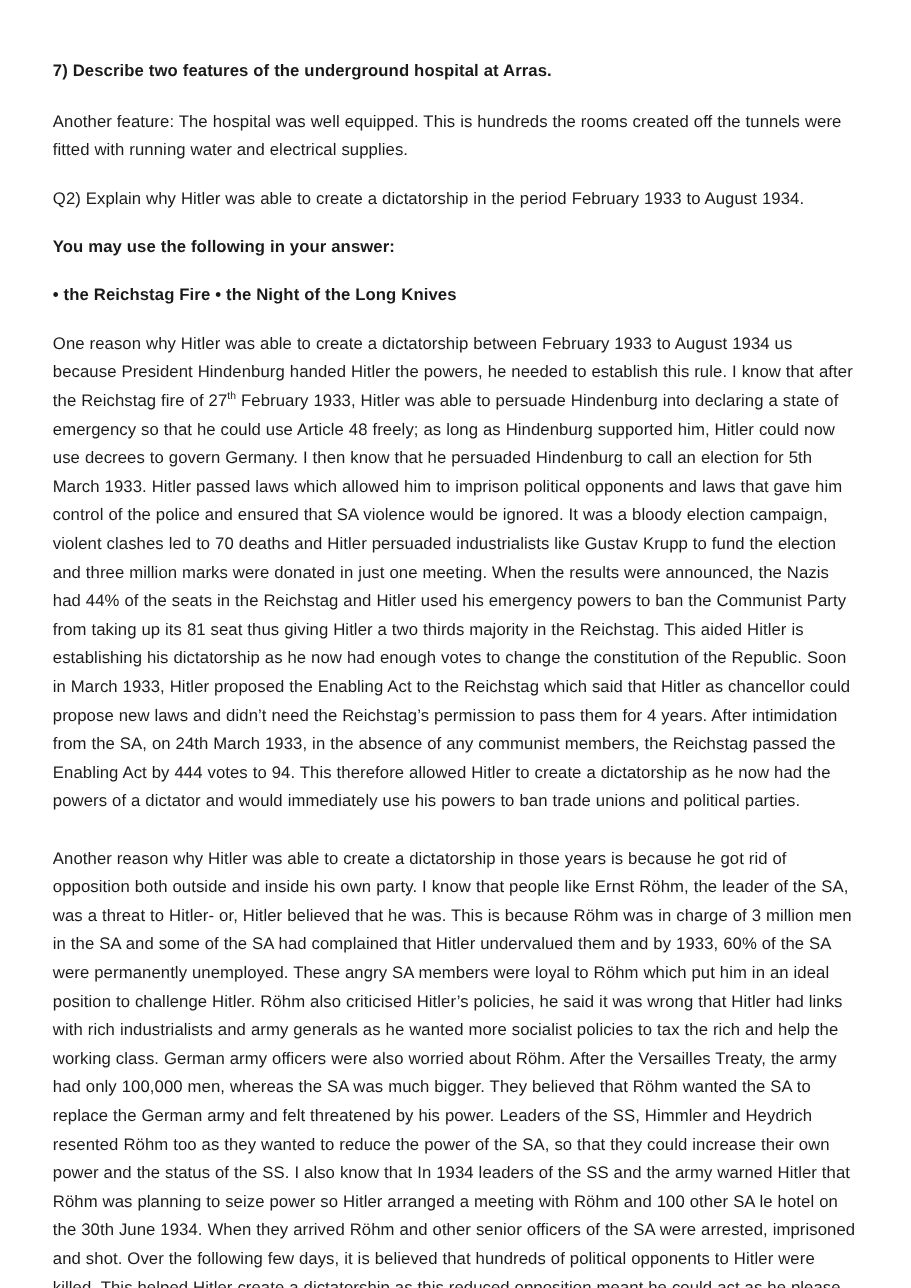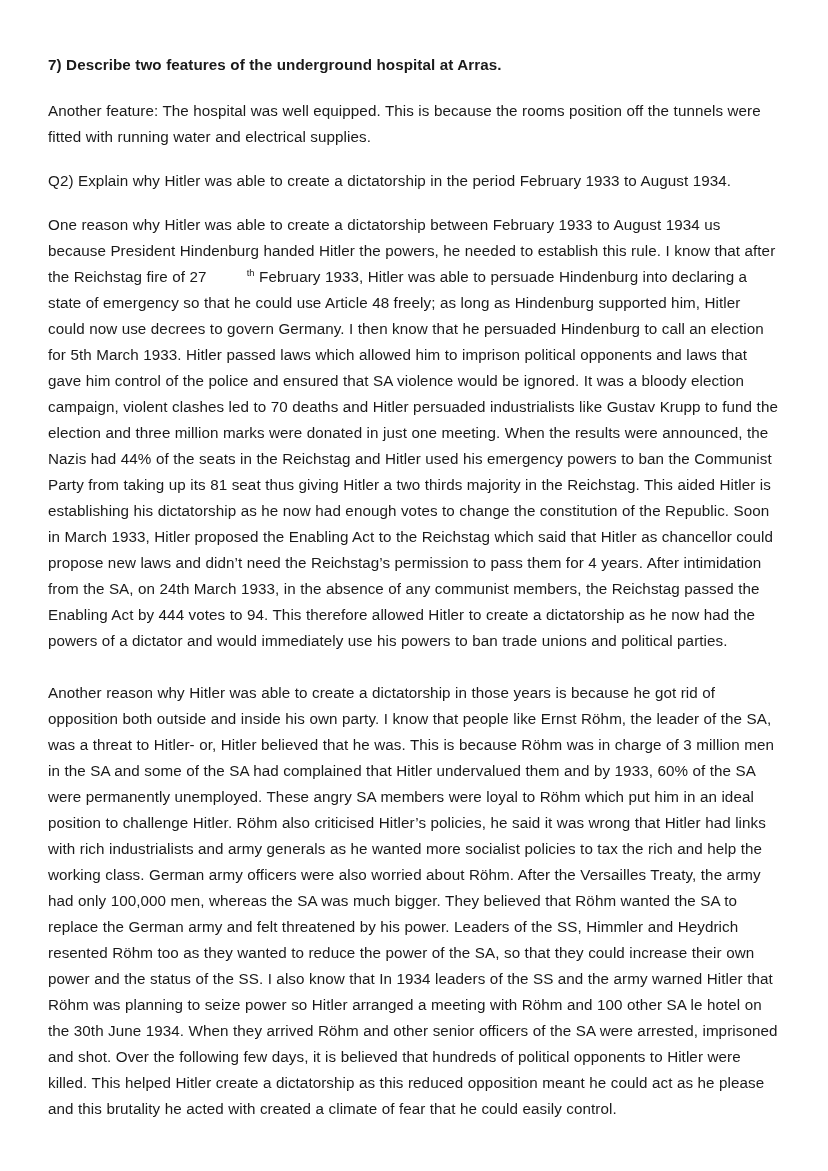--- a/index.html
+++ b/index.html
@@ -49,41 +49,42 @@
   .para.body-block {
     margin-bottom: 0;
   }
   .spacer-line {
     height: 26px;
   }
   sup {
     font-size: 0.62em;
     vertical-align: super;
     line-height: 0;
-    margin-left: 40px;
   }
   .para.first-heading {
     margin-top: 4px;
     margin-bottom: 20px;
   }
 </style>
 </head>
 <body>
 
 <div class="page">
   <div class="doc-body">
 
     <p class="para heading first-heading">7) Describe two features of the underground hospital at Arras.</p>
 
 
-    <p class="para">Another feature: The hospital was well equipped. This is because the rooms position off the tunnels were fitted with running water and electrical supplies.</p>
+    <p class="para">Another feature: The hospital was well equipped. This is hundreds the rooms created off the tunnels were fitted with running water and electrical supplies.</p>
 
     <p class="para q-heading">Q2) Explain why Hitler was able to create a dictatorship in the period February 1933 to August 1934.</p>
 
+    <p class="para prompt">You may use the following in your answer:</p>
 
+    <p class="para bullets">• the Reichstag Fire • the Night of the Long Knives</p>
 
     <p class="para body-block"><span>One reason why Hitler was able to create a dictatorship between February 1933 to August 1934 us because President Hindenburg handed Hitler the powers, he needed to establish this rule. I know that after the Reichstag fire of 27</span><sup>th</sup><span> February 1933, Hitler was able to persuade Hindenburg into declaring a state of emergency so that he could use Article 48 freely; as long as Hindenburg supported him, Hitler could now use decrees to govern Germany. I then know that he persuaded Hindenburg to call an election for 5th March 1933. Hitler passed laws which allowed him to imprison political opponents and laws that gave him control of the police and ensured that SA violence would be ignored. It was a bloody election campaign, violent clashes led to 70 deaths and Hitler persuaded industrialists like Gustav Krupp to fund the election and three million marks were donated in just one meeting. When the results were announced, the Nazis had 44% of the seats in the Reichstag and Hitler used his emergency powers to ban the Communist Party from taking up its 81 seat thus giving Hitler a two thirds majority in the Reichstag. This aided Hitler is establishing his dictatorship as he now had enough votes to change the constitution of the Republic. Soon in March 1933, Hitler proposed the Enabling Act to the Reichstag which said that Hitler as chancellor could propose new laws and didn’t need the Reichstag’s permission to pass them for 4 years. After intimidation from the SA, on 24th March 1933, in the absence of any communist members, the Reichstag passed the Enabling Act by 444 votes to 94. This therefore allowed Hitler to create a dictatorship as he now had the powers of a dictator and would immediately use his powers to ban trade unions and political parties.</span></p>
 
     <div class="spacer-line"></div>
 
     <p class="para body-block">Another reason why Hitler was able to create a dictatorship in those years is because he got rid of opposition both outside and inside his own party. I know that people like Ernst Röhm, the leader of the SA, was a threat to Hitler- or, Hitler believed that he was. This is because Röhm was in charge of 3 million men in the SA and some of the SA had complained that Hitler undervalued them and by 1933, 60% of the SA were permanently unemployed. These angry SA members were loyal to Röhm which put him in an ideal position to challenge Hitler. Röhm also criticised Hitler’s policies, he said it was wrong that Hitler had links with rich industrialists and army generals as he wanted more socialist policies to tax the rich and help the working class. German army officers were also worried about Röhm. After the Versailles Treaty, the army had only 100,000 men, whereas the SA was much bigger. They believed that Röhm wanted the SA to replace the German army and felt threatened by his power. Leaders of the SS, Himmler and Heydrich resented Röhm too as they wanted to reduce the power of the SA, so that they could increase their own power and the status of the SS. I also know that In 1934 leaders of the SS and the army warned Hitler that Röhm was planning to seize power so Hitler arranged a meeting with Röhm and 100 other SA le hotel on the 30th June 1934. When they arrived Röhm and other senior officers of the SA were arrested, imprisoned and shot. Over the following few days, it is believed that hundreds of political opponents to Hitler were killed. This helped Hitler create a dictatorship as this reduced opposition meant he could act as he please and this brutality he acted with created a climate of fear that he could easily control.</p>
 
   </div>
 </div>
 

